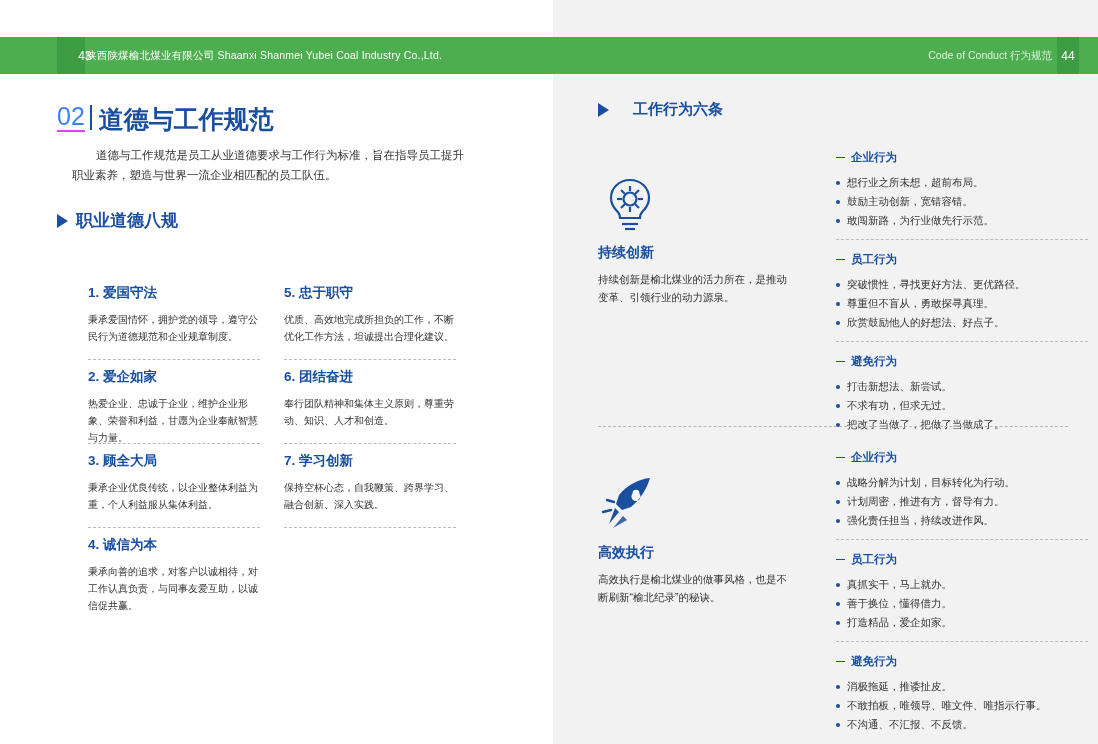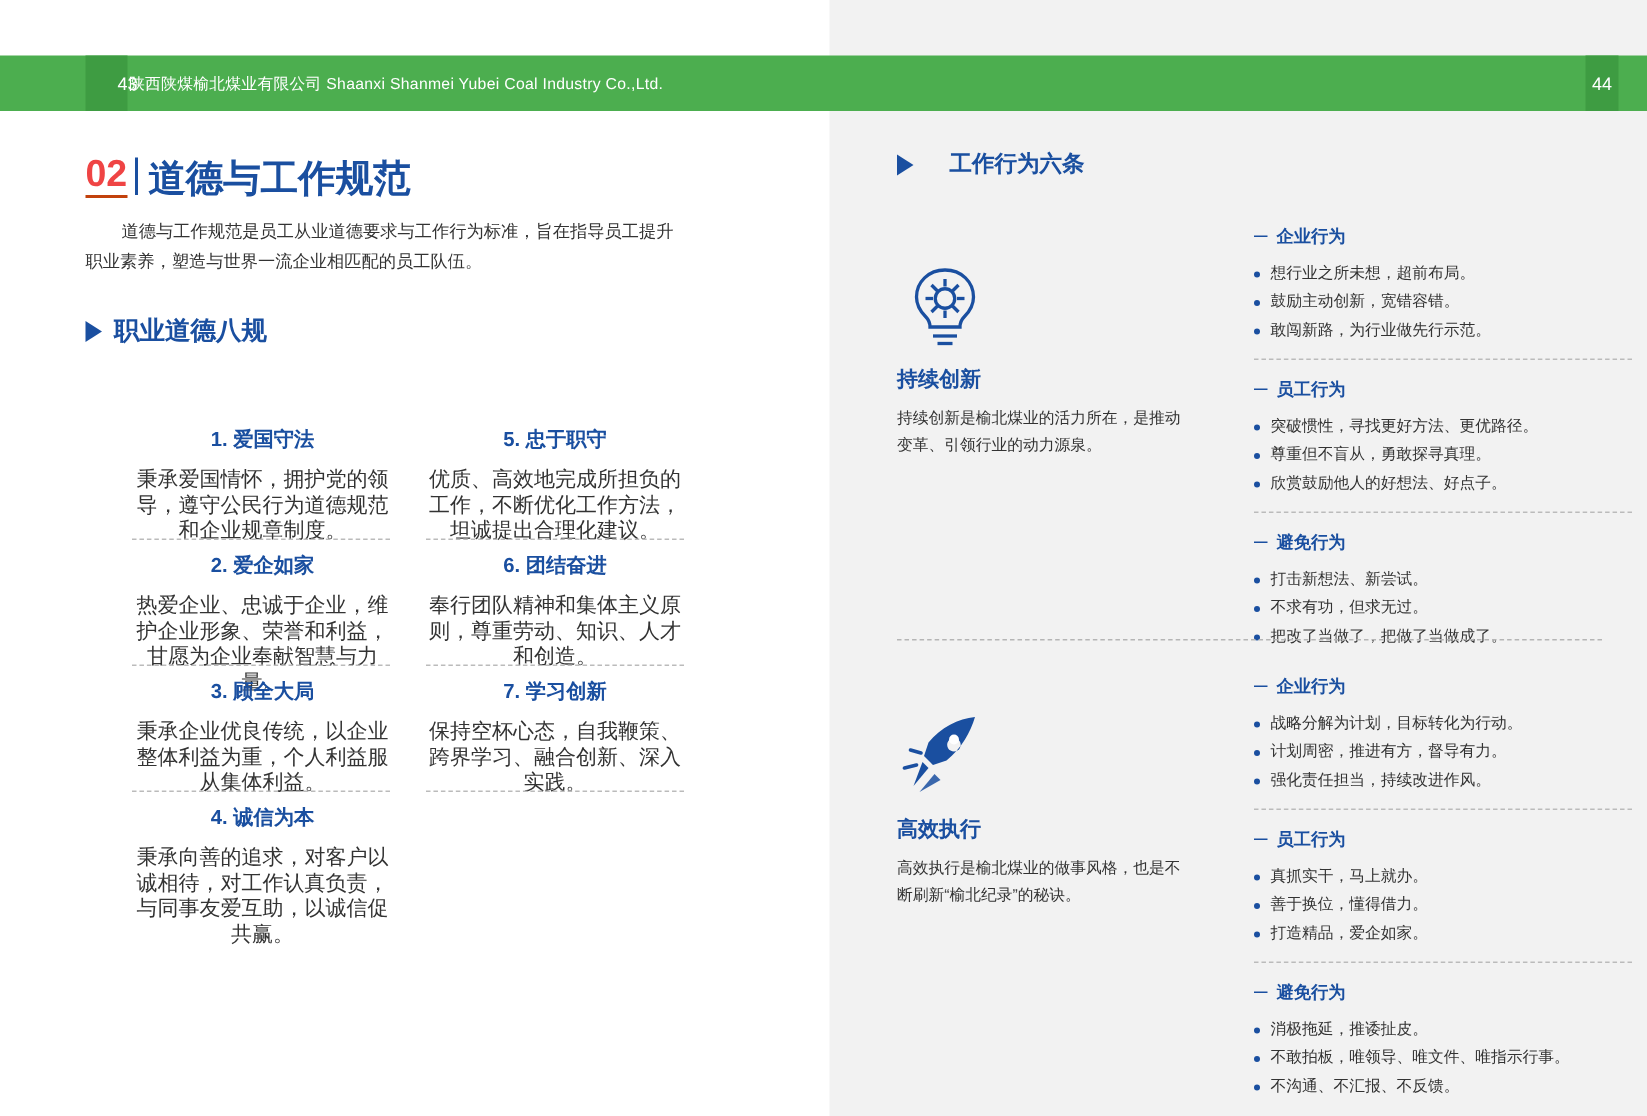--- a/index.html
+++ b/index.html
@@ -61,28 +61,28 @@
 
   
   .left-page { position: absolute; left: 0; top: 74px; width: 553px; height: 670px; }
 
   .sec-title {
     position: absolute; left: 57px; top: 29px;
     display: flex; align-items: flex-end;
     color: #1a4fa0;
   }
   .sec-num {
-    font-size: 25px; font-weight: bold; color: #ef4444;
-    border-bottom: 2px solid #c2410c; line-height: 1.05; padding-bottom: 1px;
+    font-size: 25px; font-weight: normal; color: #3b82f6;
+    border-bottom: 2px solid #d946ef; line-height: 1.05; padding-bottom: 1px;
   }
   .sec-bar { width: 2px; height: 25px; background: #1a4fa0; margin: 0 7px 2px 5px; }
   .sec-name { font-size: 25px; font-weight: bold; color: #1a4fa0; line-height: 1.05; }
 
   .intro {
-    position: absolute; left: 57px; top: 71px; width: 400px;
+    position: absolute; left: 72px; top: 71px; width: 400px;
     font-size: 11.5px; line-height: 20px; color: #333333;
   }
   .intro .ind { display: inline-block; width: 24px; }
 
   .sub-head {
     position: absolute; left: 57px; top: 135px;
     display: flex; align-items: center; gap: 8px;
   }
   .tri {
     width: 0; height: 0;
@@ -92,23 +92,23 @@
   }
   .sub-head-text { font-size: 17px; font-weight: bold; color: #1a4fa0; text-align: center; }
 
   .rules-grid {
     position: absolute; left: 88px; top: 210px;
     width: 390px;
     display: grid;
     grid-template-columns: 196px 194px;
     grid-auto-rows: 84px;
   }
-  .rule { position: relative; padding-right: 22px; text-align: center; }
+  .rule { position: relative; padding-right: 22px; }
   .rule-t { font-size: 13.5px; font-weight: bold; color: #1a4fa0; margin-bottom: 9px; }
-  .rule-d { font-size: 14px; line-height: 17px; color: #333333; }
+  .rule-d { font-size: 10px; line-height: 17px; color: #333333; }
   .rule.dashed::after {
     content: ""; position: absolute; left: 0; bottom: 8px; width: 172px;
     border-top: 1px dashed #bbbbbb;
   }
 
   
   .right-page { position: absolute; left: 553px; top: 74px; width: 545px; height: 670px; }
 
   .r-head {
     position: absolute; left: 45px; top: 26px;
@@ -146,20 +146,21 @@
 </head>
 <body>
 
 <div id="page">
 
   <div class="right-panel"></div>
 
   <div class="header-band"></div>
   <div class="header-left-num">43</div>
   <div class="header-left-text">陕西陕煤榆北煤业有限公司 Shaanxi Shanmei Yubei Coal Industry Co.,Ltd.</div>
+  <div class="header-right-text">Code of Conduct 行为规范</div>
   <div class="header-right-num">44</div>
 
   <div class="left-page">
 
     <div class="sec-title">
       <span class="sec-num">02</span>
       <span class="sec-bar"></span>
       <span class="sec-name">道德与工作规范</span>
     </div>
 

